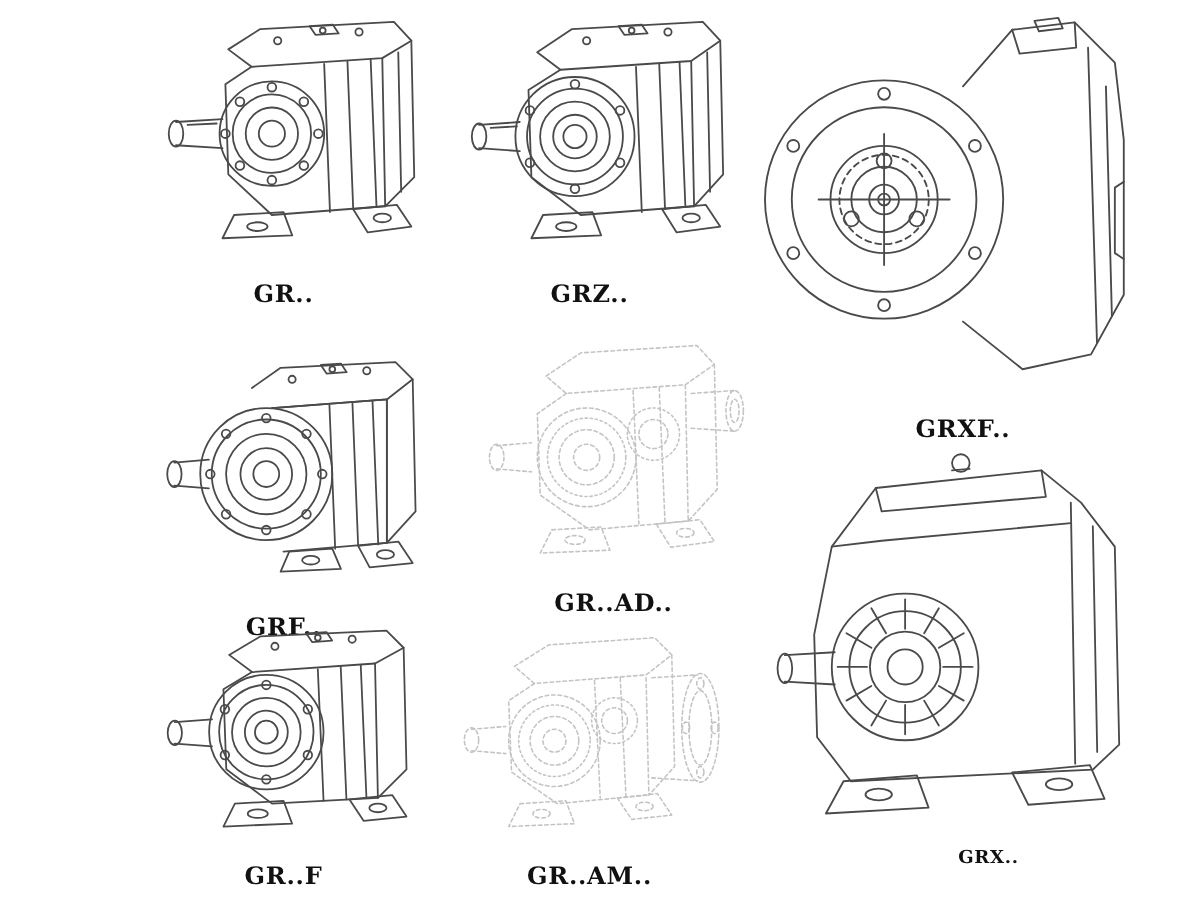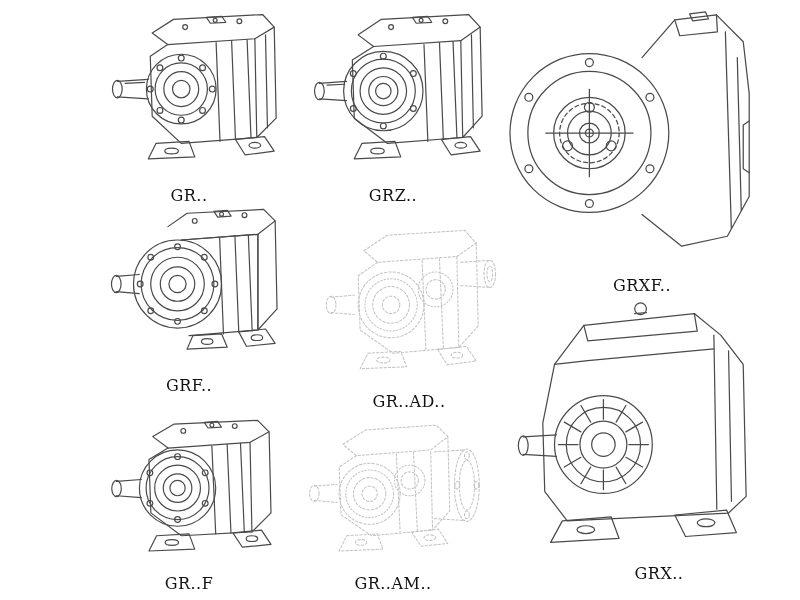--- a/index.html
+++ b/index.html
@@ -14,21 +14,21 @@
     background:#ffffff;
     overflow:hidden;
     font-family:"DejaVu Serif", serif;
   }
   .fig{position:absolute;display:flex;flex-direction:column;align-items:center;}
   .fig svg{display:block;}
   .ink{stroke:var(--ink);fill:none;stroke-width:1.25;stroke-linejoin:round;stroke-linecap:round;}
   .ghost{stroke:var(--ghost);fill:none;stroke-width:1.1;stroke-linejoin:round;stroke-linecap:round;stroke-dasharray:2.5 2;}
   .caption{
     font-family:"DejaVu Serif", serif;
-    font-weight:400;
+    font-weight:700;
     font-size:16px;
     letter-spacing:0.5px;
     color:var(--caption);
     text-align:left;
     margin-top:2px;
     white-space:nowrap;
   }
 </style>
 </head>
 <body>
@@ -159,21 +159,21 @@
             <path d="M53,132 L141,132"></path>
           <circle cx="97" cy="106" r="5"></circle>
             <circle cx="119" cy="145" r="5"></circle>
             <circle cx="75" cy="145" r="5"></circle>
         </g>
       </g>
     </svg>
     <div class="caption" style="margin-top:8px;">GRXF..</div>
   </div>
 
-  <div class="fig" style="left:88px;top:196px;width:202px;">
+  <div class="fig" style="left:88px;top:228px;width:202px;">
     <svg width="200" height="178" viewBox="0 0 200 186">
       <g class="ink">
         <g>
           <path d="M78,32 L98,18 L178,14 L190,26 L172,40 L92,46"></path>
           <path d="M126,16 l14,-1 l4,6 l-14,1 z"></path>
             <circle cx="134" cy="19" r="2"></circle>
           <circle cx="106" cy="26" r="2.5"></circle>
             <circle cx="158" cy="20" r="2.5"></circle>
           <path d="M190,26 L192,118 L172,140 L172,40"></path>
           <path d="M92,46 L172,40 L172,140 L100,146"></path>
@@ -288,21 +288,21 @@
           <ellipse cx="30" cy="153" rx="5" ry="10"></ellipse>
         </g>
         <g>
           <path d="M70,230 L120,226 L128,248 L58,252 Z"></path>
             <ellipse cx="94" cy="239" rx="9" ry="4"></ellipse>
           <path d="M185,224 L238,219 L248,242 L196,246 Z"></path>
             <ellipse cx="217" cy="232" rx="9" ry="4"></ellipse>
         </g>
       </g>
     </svg>
-    <div class="caption" style="margin-top:6px;font-size:16px;margin-left:32px;">GRX..</div>
+    <div class="caption" style="margin-top:6px;font-size:12px;margin-left:32px;">GRX..</div>
   </div>
 
   <div class="fig" style="left:290px;top:408px;width:206px;">
     <svg width="204" height="164" viewBox="0 0 205 172">
       <g class="ghost">
         <g>
           <path d="M50,38 L74,23 L148,18 L160,30 L142,44 L64,50 Z"></path>
           <path d="M160,30 L162,108 L144,128 L142,44"></path>
           <path d="M64,50 L46,62 L48,112 L80,134 L144,128"></path>
           <path d="M106,48 L110,130"></path>

